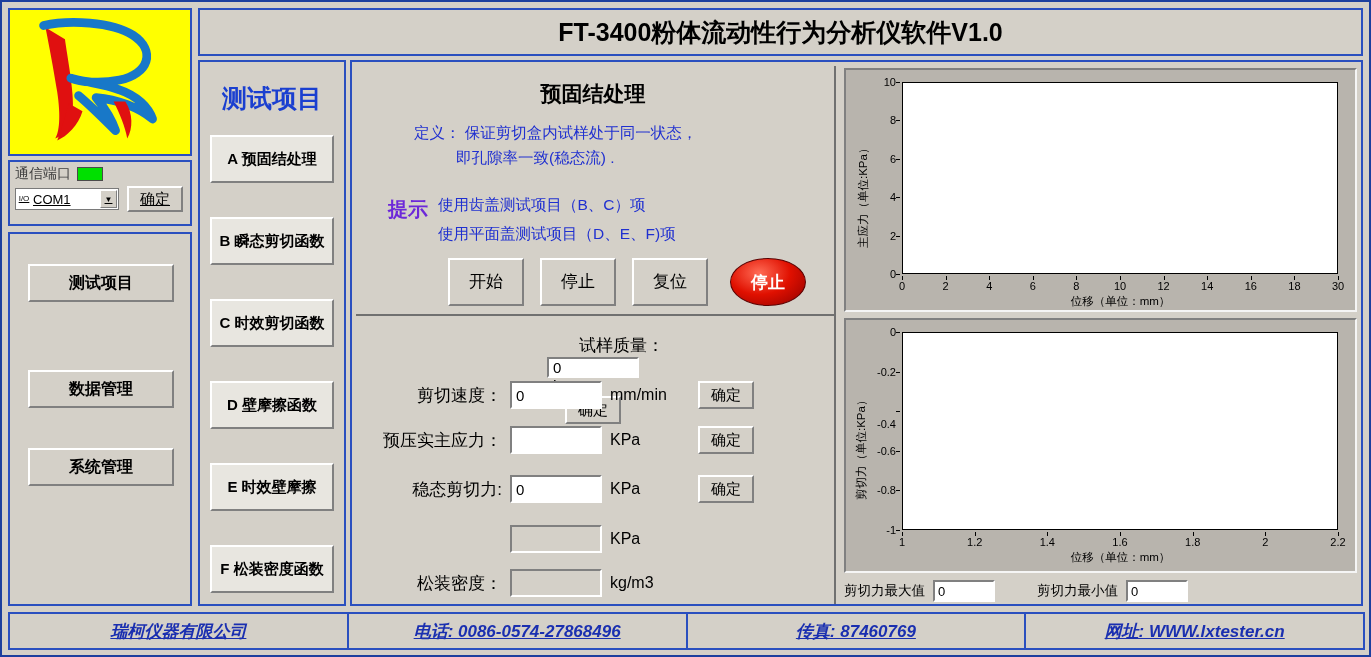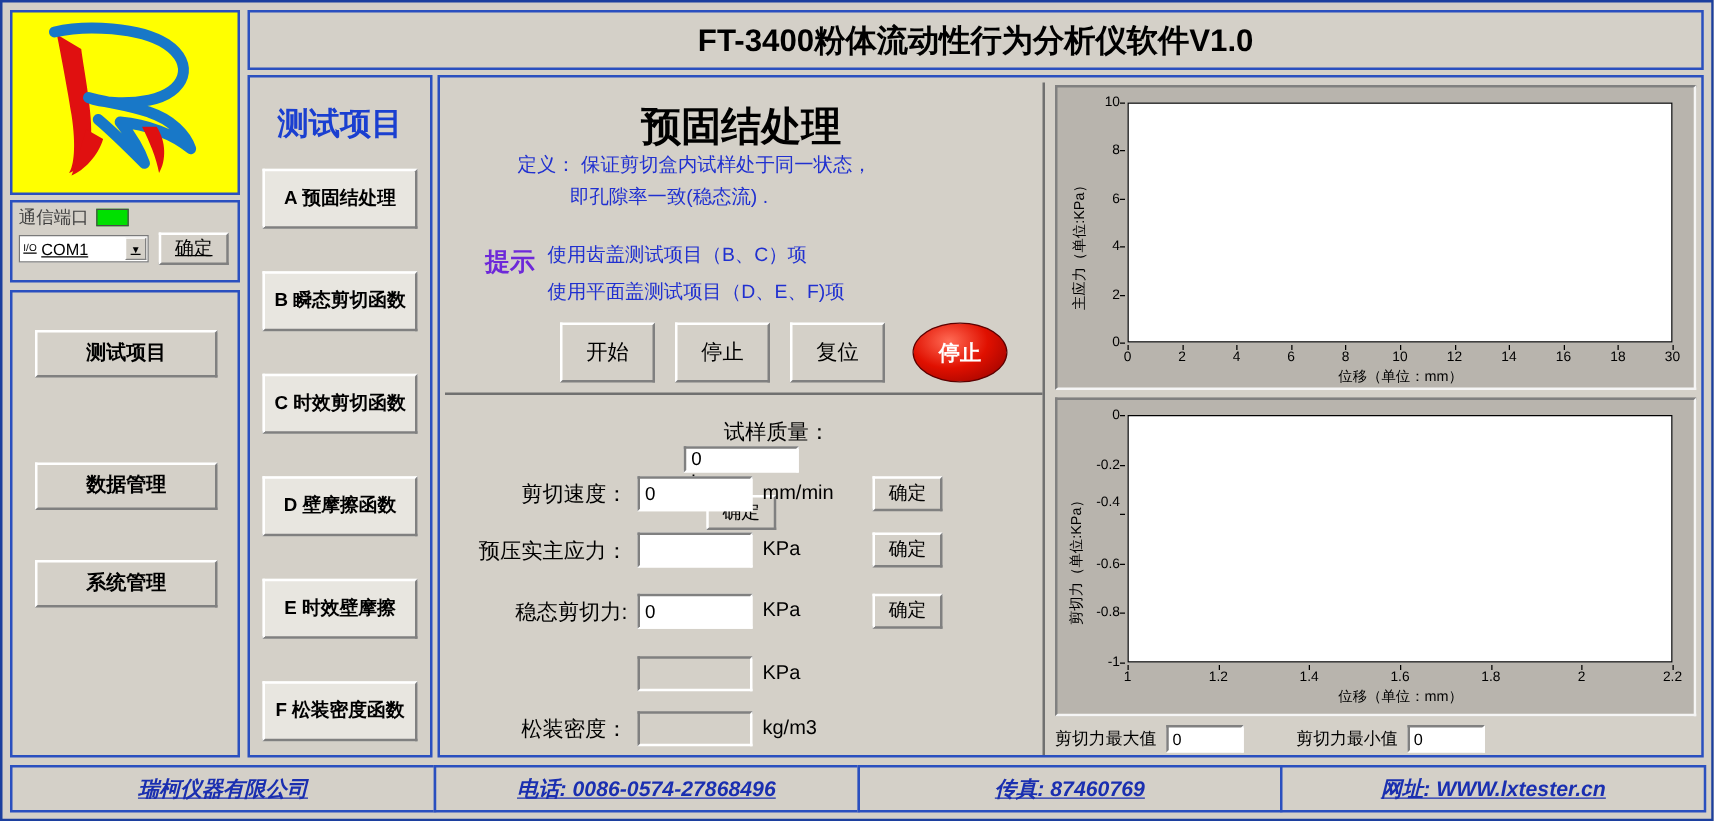--- a/index.html
+++ b/index.html
@@ -203,21 +203,21 @@
     left: 4px; top: 252px;
     width: 478px; height: 2px;
     background: #707070;
   }
 
   .section-title {
     position: absolute;
     left: 0; top: 18px;
     width: 482px;
     text-align: center;
-    font-size: 32px;
+    font-size: 21px;
     font-weight: bold;
     color: #000;
   }
   .def-block {
     position: absolute;
     left: 62px; top: 58px;
     width: 400px;
     font-size: 15.5px;
     color: #2030d0;
     line-height: 25px;
@@ -617,21 +617,21 @@
 
     <div class="chart-box chart-bot">
       <div class="plot-area"></div>
       <div class="ytitle">剪切力（单位:KPa）</div>
       <div class="xtitle">位移（单位：mm）</div>
       <div class="ytick-wrap" id="bot-yticks">
           <div class="ytick" style="top: 0px;">0</div>
           <div class="tickmark" style="left: 50px; width: 4px; height: 1px; top: 0px;"></div>
           <div class="ytick" style="top: 39.6px;">-0.2</div>
           <div class="tickmark" style="left: 50px; width: 4px; height: 1px; top: 39.6px;"></div>
-          <div class="ytick" style="top: 70px;">-0.4</div>
+          <div class="ytick" style="top: 92px;">-0.4</div>
           <div class="tickmark" style="left: 50px; width: 4px; height: 1px; top: 79.2px;"></div>
           <div class="ytick" style="top: 118.8px;">-0.6</div>
           <div class="tickmark" style="left: 50px; width: 4px; height: 1px; top: 118.8px;"></div>
           <div class="ytick" style="top: 158.4px;">-0.8</div>
           <div class="tickmark" style="left: 50px; width: 4px; height: 1px; top: 158.4px;"></div>
           <div class="ytick" style="top: 198px;">-1</div>
           <div class="tickmark" style="left: 50px; width: 4px; height: 1px; top: 198px;"></div>
         </div>
       <div class="xtick-wrap" id="bot-xticks">
           <div class="xtick" style="left: 0px; top: 4px;">1</div>

